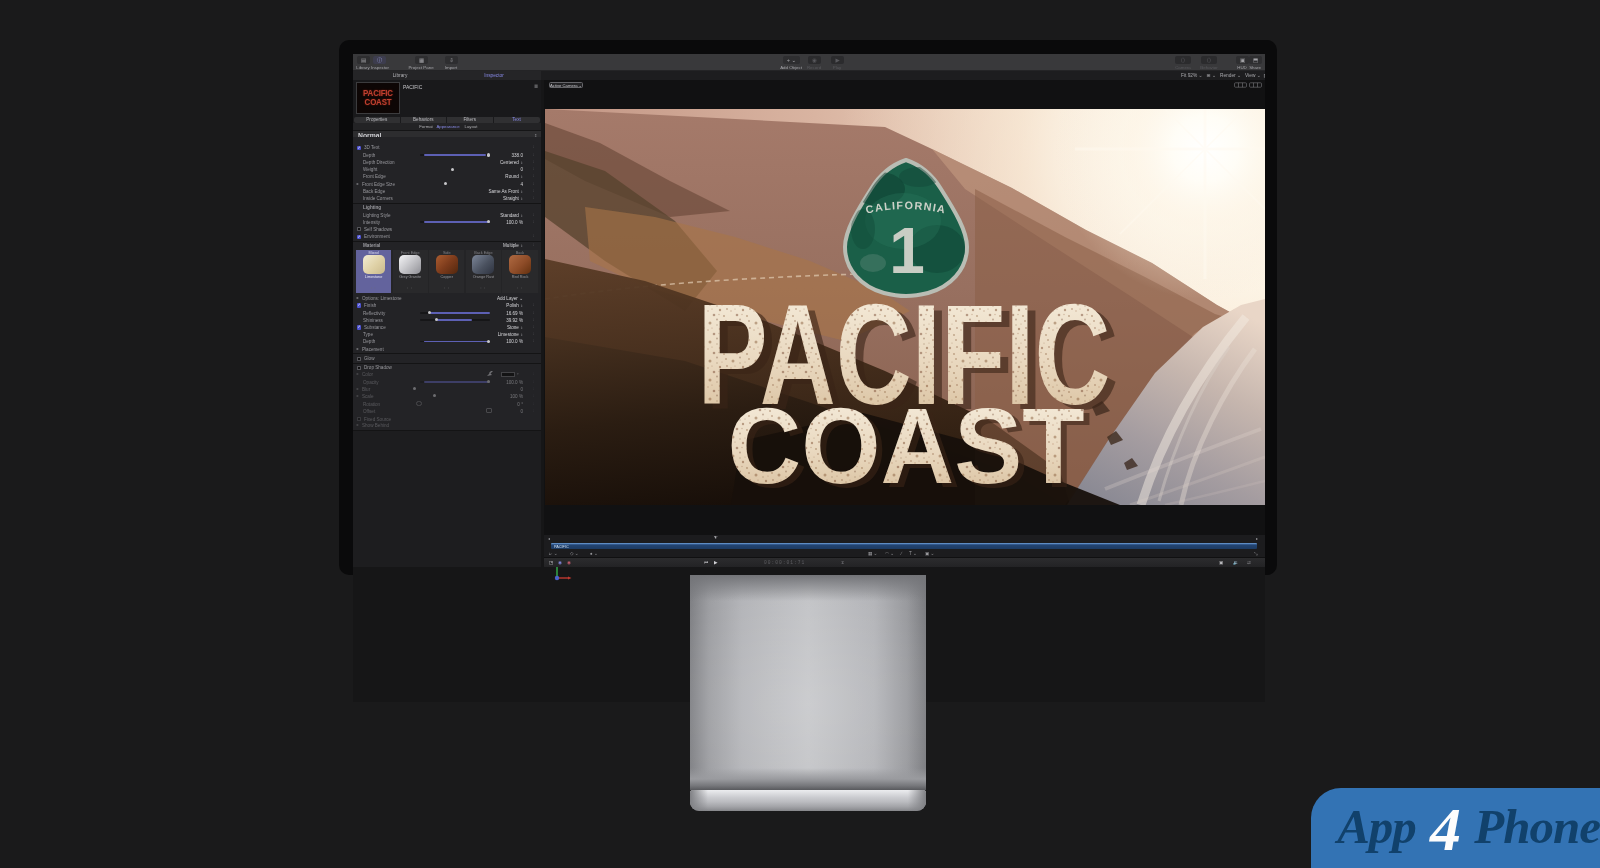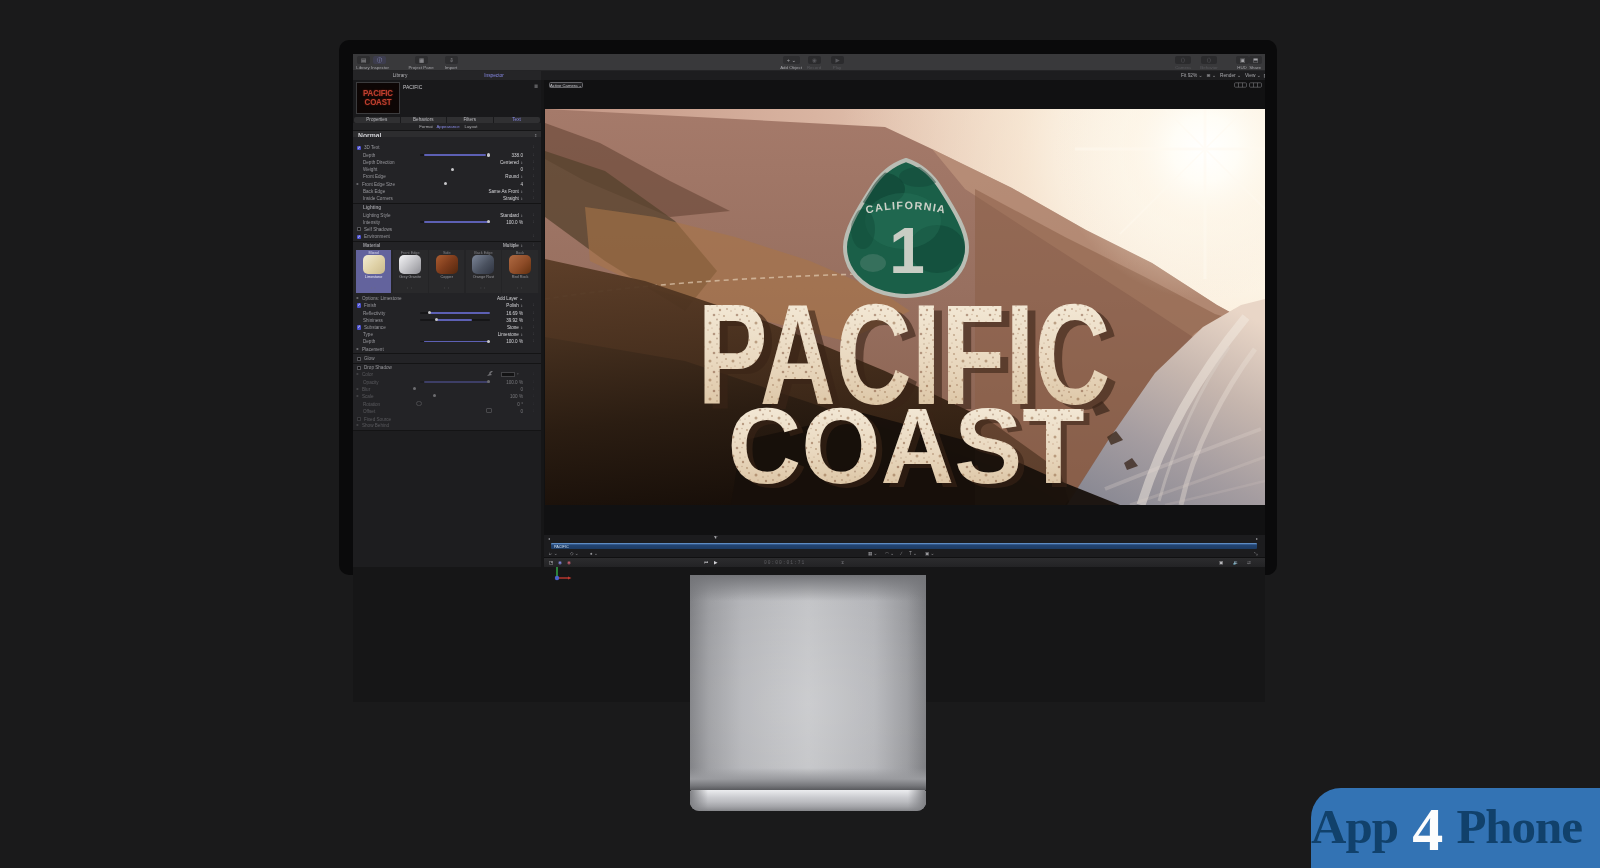--- a/index.html
+++ b/index.html
@@ -64,21 +64,21 @@
 #stand{position:absolute;left:690px;top:575px;width:236px;height:215px;background:
  radial-gradient(120% 90% at 50% 60%, rgba(255,255,255,0.16), rgba(255,255,255,0) 70%),
  linear-gradient(90deg,#7e7f83 0%,#9b9ca0 8%,#b2b3b7 22%,#c2c3c6 50%,#b2b3b7 78%,#97989c 92%,#7a7b7f 100%)}
 #standtop{position:absolute;left:690px;top:575px;width:236px;height:26px;background:linear-gradient(#737478,rgba(150,151,155,0))}
 #standbot{position:absolute;left:690px;top:768px;width:236px;height:22px;background:linear-gradient(rgba(120,120,124,0),#9a9b9f 50%,#77787c 80%,#58595d)}
 #foot{position:absolute;left:690px;top:790px;width:236px;height:21px;border-radius:3px 3px 9px 9px;background:linear-gradient(#ecedef,#c8c9cd 38%,#bcbdc1 55%,#a2a3a7 80%,#85868a);overflow:hidden}
 #foot:before{content:"";position:absolute;left:0;top:0;width:18px;height:21px;background:linear-gradient(90deg,#7f8084,rgba(200,200,204,0))}
 #foot:after{content:"";position:absolute;right:0;top:0;width:18px;height:21px;background:linear-gradient(270deg,#7f8084,rgba(200,200,204,0))}
 
 #badge{position:absolute;left:1311px;top:788px;width:289px;height:80px;background:#3373b4;border-radius:30px 0 0 0}
-#badge .t{position:absolute;left:0;top:6px;width:100%;text-align:left;font-family:"Liberation Serif",serif;font-weight:bold;font-size:49px;color:#11416b;white-space:nowrap;letter-spacing:-1px}
+#badge .t{position:absolute;left:0;top:6px;width:100%;text-align:right;font-family:"Liberation Serif",serif;font-style:italic;font-weight:bold;font-size:49px;color:#11416b;white-space:nowrap;letter-spacing:-1px}
 #badge .t .four{color:#fdfdfd;font-size:62px;vertical-align:-7px;padding:0 3px}
 </style></head>
 <body>
 <div id="mon">
     <div id="scr">
 
   <div id="tb">
     <div class="ic" style="left:4px;background:#2e2e30">▤</div>
         <div class="lab" style="left:10px">Library</div>
     <div class="ic" style="left:20px;background:#3d3d4e;color:#9b9edb">ⓘ</div>

